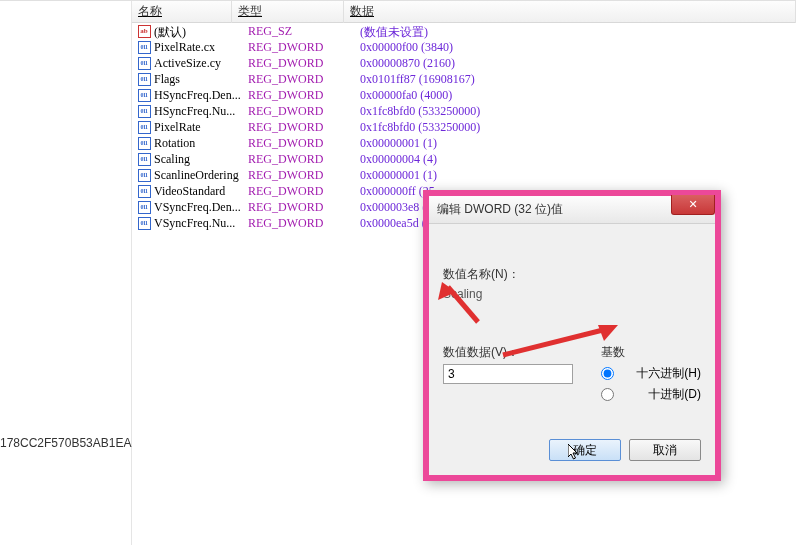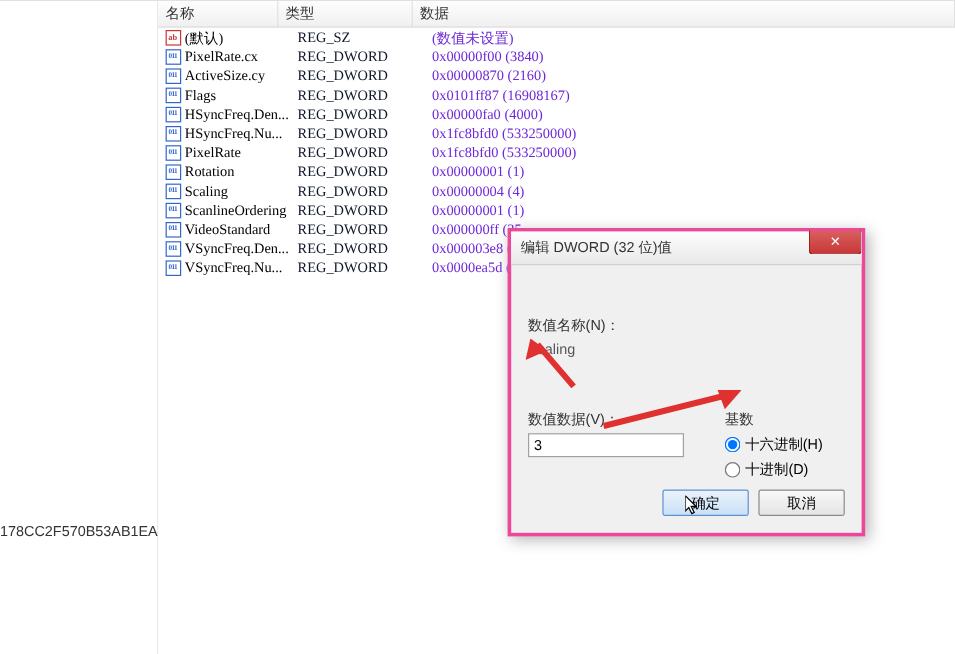--- a/index.html
+++ b/index.html
@@ -35,20 +35,21 @@
       flex: 1;
       background: #fff;
       position: relative;
     }
     .table-header {
       display: flex;
       background: linear-gradient(#fdfdfd, #f0f0f0);
       border-bottom: 1px solid #d8d8d8;
       height: 22px;
       align-items: center;
+      text-decoration: underline;
     }
     .col-name { width: 100px; padding-left: 8px; }
     .col-type { width: 112px; }
     .col-data { flex: 1; }
     .table-header > div {
       border-right: 1px solid #e0e0e0;
       padding: 3px 6px;
       color: #333;
     }
     .table-body {
@@ -88,31 +89,31 @@
       font-size: 6px;
       color: #3366cc;
       font-weight: bold;
       display: flex;
       align-items: center;
       justify-content: center;
       line-height: 1;
       letter-spacing: -0.5px;
     }
     .row-name { width: 94px; color: #000; white-space: nowrap; overflow: hidden; }
-    .row-type { width: 112px; color: #0f172a; }
+    .row-type { width: 112px; color: #a21caf; }
     .row-data { flex: 1; color: #6d28d9; white-space: nowrap; overflow: hidden; }
     
     
     .dialog {
       position: absolute;
       left: 423px;
       top: 190px;
       width: 298px;
       background: #f0f0f0;
-      border: 3px solid #ec4899;
+      border: 6px solid #ec4899;
       box-shadow: 3px 3px 12px rgba(0,0,0,0.3);
     }
     .dialog-titlebar {
       height: 28px;
       background: linear-gradient(#fdfdfd, #e8e8e8);
       border-bottom: 1px solid #d0d0d0;
       display: flex;
       align-items: center;
       padding-left: 8px;
       position: relative;
@@ -166,27 +167,28 @@
       background: #fff;
     }
     .radio-group {
       margin-top: 4px;
     }
     .radio-item {
       display: flex;
       align-items: center;
       margin-bottom: 4px;
       gap: 4px;
+      justify-content: space-between;
     }
     .radio-item input { margin: 0; }
     .dialog-buttons {
       display: flex;
       justify-content: flex-end;
       gap: 8px;
-      margin-top: 4px;
+      margin-top: 32px;
     }
     .dlg-btn {
       width: 72px;
       height: 22px;
       border: 1px solid #8a8a8a;
       background: linear-gradient(#f8f8f8, #e4e4e4);
       font-size: 12px;
       cursor: pointer;
       border-radius: 2px;
     }

